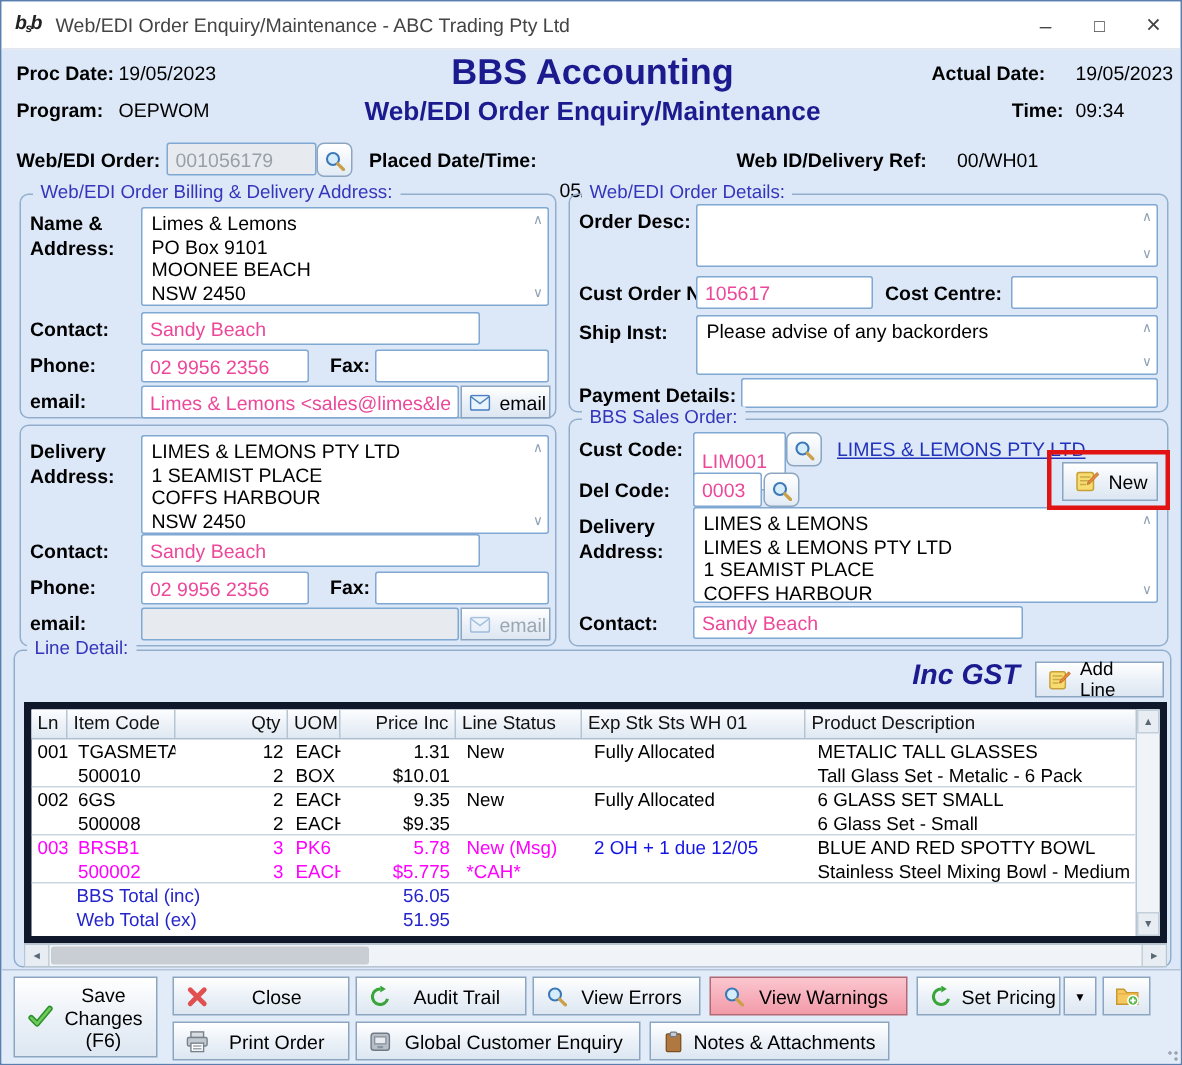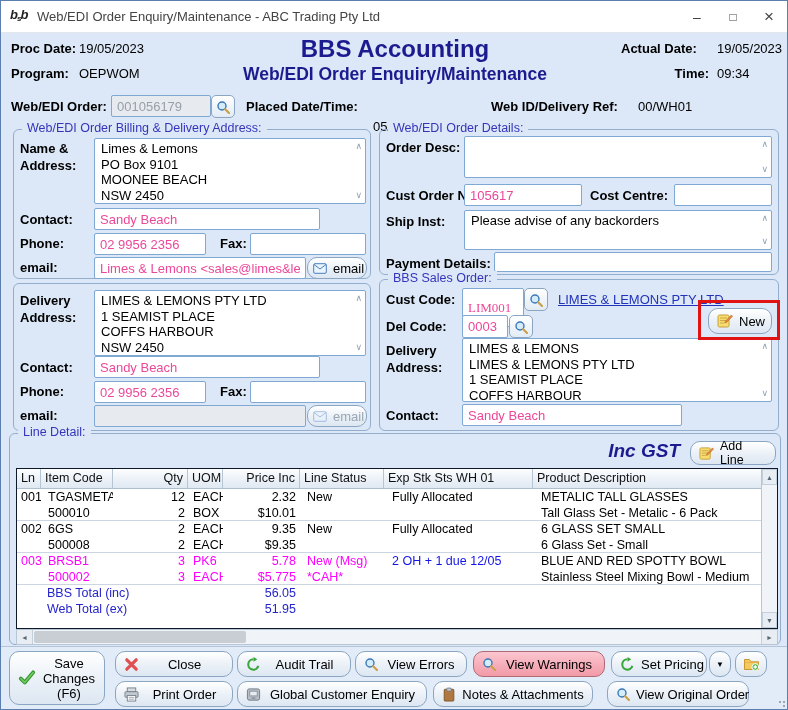--- a/index.html
+++ b/index.html
@@ -36,32 +36,32 @@
   .inp.dis { background:#e7ebef; color:#97a0a9; }
   .ta { position:absolute; background:#fff; border:1px solid #7fa8d2; border-radius:2px;
         font-size:13px; line-height:15.5px; padding:2px 18px 2px 6px; white-space:pre-line; overflow:hidden; }
   .ta .up, .ta .dn { position:absolute; right:3px; font-size:9px; color:#8fa2b5; line-height:9px; }
   .ta .up { top:3px; } .ta .dn { bottom:3px; }
 
   .grp { position:absolute; border:1px solid #93aecd; border-radius:6px; }
   .legend { position:absolute; top:-9px; left:8px; background:#dce8f7; padding:0 5px;
             font-size:12.5px; color:#3535bb; white-space:nowrap; }
 
-  .btn { display:flex; align-items:center; gap:6px; border:1px solid #8ca6c2; border-radius:10px;
+  .btn { display:flex; align-items:center; gap:6px; border:1px solid #8ca6c2; border-radius:0;
          background:linear-gradient(#ffffff,#eaf0f7 55%,#dde7f2); font-size:13px; color:#000;
          padding:0 8px; cursor:default; }
   .btn.abs { position:absolute; }
   .btn.disabled { color:#9aa6b2; }
   .btn.disabled svg { opacity:.45; }
   .magbtn { position:absolute; width:24px; height:23px; display:flex; align-items:center; justify-content:center;
             border:1px solid #8ca6c2; border-radius:5px; background:linear-gradient(#ffffff,#e2ebf5); }
   .linkify { position:absolute; font-size:13px; color:#2233bb; text-decoration:underline; white-space:nowrap; }
 
   
-  .tbl { position:absolute; background:#fff; border:1px solid #0f172a; }
+  .tbl { position:absolute; background:#fff; border:5px solid #0f172a; }
   .thead { display:grid; grid-template-columns:24px 72px 75px 35px 77px 84px 149px 1fr;
            height:20px; margin-right:16px; background:linear-gradient(#fcfdff,#dfe8f2);
            border-bottom:1px solid #aebfd0; font-size:12.5px; color:#111; }
   .thead div { border-right:1px solid #b6c5d4; padding:2px 4px; white-space:nowrap; overflow:hidden; }
   .tbody { margin-right:16px; overflow:hidden; font-size:12.5px; }
   .trow { display:grid; grid-template-columns:24px 72px 75px 35px 77px 84px 149px 1fr;
           height:16px; line-height:16px; white-space:nowrap; }
   .trow div { overflow:hidden; }
   .trow.l2 { border-bottom:1px solid #ccd6e2; }
   .c-ln   { padding-left:4px; }
@@ -204,21 +204,21 @@
       <input class="inp" style="left: 294px; top: 54px; width: 98px;" readonly="" value="">
       <span class="lbl" style="left:6px; top:84px;">Ship Inst:</span>
       <div class="ta" style="left:84px; top:80px; width:308px; height:40px;"><span>Please advise of any backorders</span><span class="up">∧</span><span class="dn">∨</span></div>
       <span class="lbl" style="left:6px; top:126px;">Payment Details:</span>
       <input class="inp" style="left: 114px; top: 122px; width: 278px; height: 20px;" readonly="" value="">
     </div>
 
     <div class="grp" style="left:378px; top:246px; width:400px; height:152px;">
       <span class="legend">BBS Sales Order:</span>
       <span class="lbl" style="left:6px; top:12px;">Cust Code:</span>
-      <input class="inp" style="left: 82px; top: 8px; width: 62px; height: 39px; font-family: Liberation Serif, serif;" readonly="" value="LIM001">
+      <input class="inp" style="left: 82px; top: 8px; width: 62px; height: 39px;" readonly="" value="LIM001">
       <div class="magbtn" style="left:144px; top:8px;">
         <svg width="14" height="14" viewBox="0 0 14 14">
             <circle cx="6" cy="6" r="4" fill="#d5ecfa" stroke="#3a78b8" stroke-width="1.4"></circle>
             <path d="M9.2 9.2 L13 13" stroke="#caa04a" stroke-width="2.2" stroke-linecap="round"></path>
           </svg>
       </div>
       <a class="linkify" style="left:178px; top:12px;">LIMES &amp; LEMONS PTY LTD</a>
       <span class="lbl" style="left:6px; top:39px;text-align:right;">Del Code:</span>
       <input class="inp" style="left: 82px; top: 35px; width: 46px; height: 23px;" readonly="" value="0003">
       <div class="magbtn" style="left:129px; top:35px;">
@@ -269,21 +269,21 @@
           <div class="c-exp">Exp Stk Sts WH 01</div>
           <div class="c-desc" style="border-right:none;">Product Description</div>
         </div>
         <div class="tbody" style="height:139px;">
 
           <div class="trow">
             <div class="c-ln">001</div>
               <div class="c-item">TGASMETAL</div>
               <div class="c-qty">12</div>
               <div class="c-uom">EACH</div>
-              <div class="c-price">2.32</div>
+              <div class="c-price">1.31</div>
               <div class="c-status">New</div>
               <div class="c-exp">Fully Allocated</div>
               <div class="c-desc">METALIC TALL GLASSES</div>
           </div>
           <div class="trow l2">
             <div class="c-ln"></div>
               <div class="c-item">500010</div>
               <div class="c-qty">2</div>
               <div class="c-uom">BOX</div>
               <div class="c-price">$10.01</div>
@@ -428,24 +428,17 @@
           </svg>
         <span class="lab">Global Customer Enquiry</span>
       </div>
       <div class="btn fbtn" style="left:432px; top:34px; width:160px;">
         <svg width="14" height="15" viewBox="0 0 16 16">
             <rect x="2.5" y="2" width="11" height="13.5" rx="1" fill="#b07840" stroke="#7a5020"></rect>
             <rect x="5.5" y="0.7" width="5" height="3.4" rx="1" fill="#c8ccd2" stroke="#707a86"></rect>
           </svg>
         <span class="lab">Notes &amp; Attachments</span>
       </div>
-      <div class="btn fbtn" style="left:606px; top:34px; width:142px;">
-        <svg width="14" height="14" viewBox="0 0 14 14">
-            <circle cx="6" cy="6" r="4" fill="#d5ecfa" stroke="#3a78b8" stroke-width="1.4"></circle>
-            <path d="M9.2 9.2 L13 13" stroke="#caa04a" stroke-width="2.2" stroke-linecap="round"></path>
-          </svg>
-        <span class="lab">View Original Order</span>
-      </div>
       <div class="grip"></div>
     </div>
 
   </div>
 </div>
 
 </body></html>

